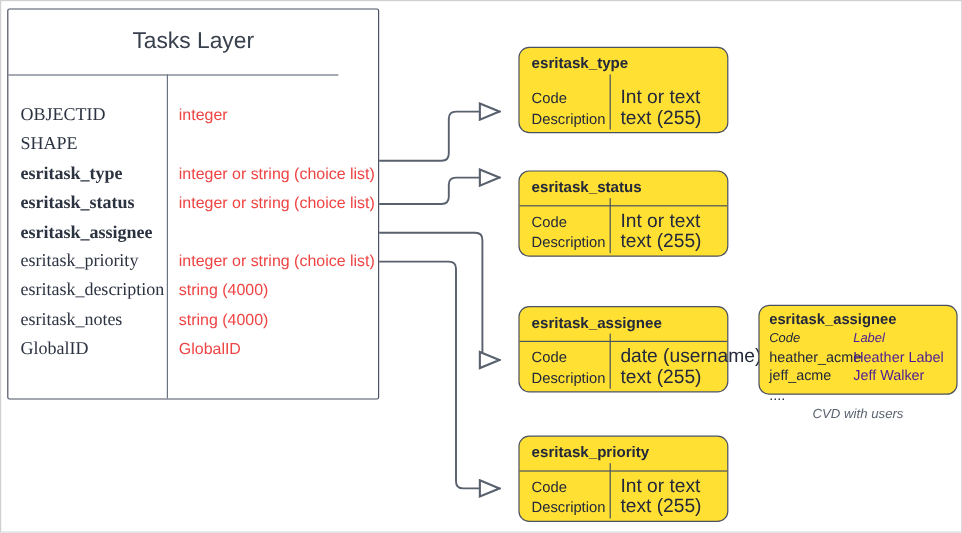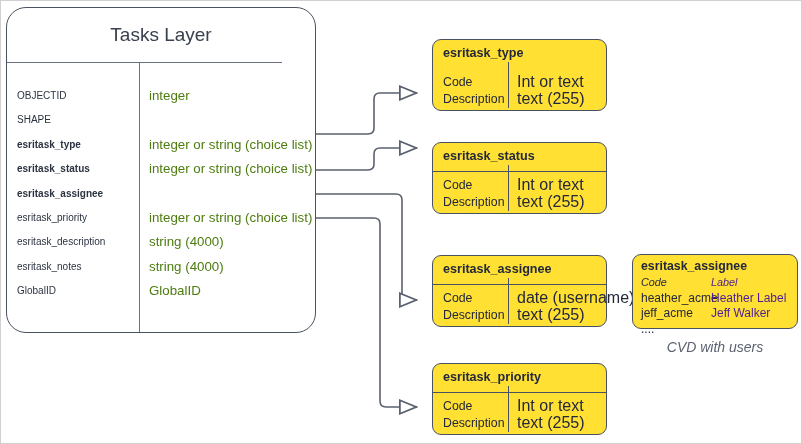--- a/index.html
+++ b/index.html
@@ -28,21 +28,21 @@
 
   
   .entity-tasks {
     position: absolute;
     left: 5px;
     top: 6px;
     width: 310px;
     height: 326px;
     background: #ffffff;
     border: 1.6px solid #4a5160;
-    border-radius: 20px;
+    border-radius: 2px;
     box-sizing: border-box;
   }
   .tasks-title {
     position: absolute;
     left: 0; top: 0;
     width: 100%;
     height: 54px;
     line-height: 54px;
     text-align: center;
     font-size: 19px;
@@ -72,30 +72,31 @@
   }
   .trow {
     position: relative;
     height: 24.4px;
     line-height: 24.4px;
   }
   .trow:first-child { margin-top: 22px; }
   .tname {
     position: absolute;
     left: 10px;
-    font-size: 10px;
+    font-size: 15px;
     color: #2b3240;
     white-space: nowrap;
+    font-family: Liberation Serif, serif;
   }
   .tname.bold { font-weight: bold; }
   .ttype {
     position: absolute;
     left: 142px;
     font-size: 13.3px;
-    color: #4d7c0f;
+    color: #ef4444;
     white-space: nowrap;
   }
 
   
   .ybox {
     position: absolute;
     background: #ffe033;
     border: 1.6px solid #4a5160;
     border-radius: 9px;
     box-sizing: border-box;
@@ -183,21 +184,21 @@
     line-height: 15.5px;
     white-space: nowrap;
   }
   .cvd-hdr { font-style: italic; font-size: 10.8px; display: block; }
   .cvd-caption {
     position: absolute;
     left: 631px;
     top: 338px;
     width: 166px;
     text-align: center;
-    font-size: 14px;
+    font-size: 11px;
     font-style: italic;
     color: #5b6270;
   }
 </style>
 </head>
 <body>
 
 <div id="canvas">
 
   <svg id="connectors" viewBox="0 0 802 444" width="802" height="444">

